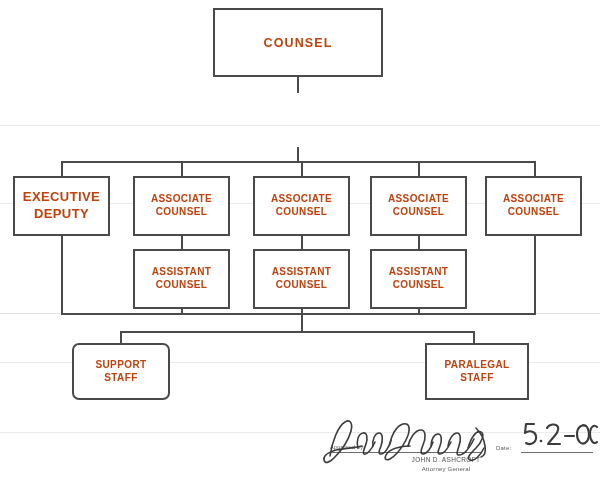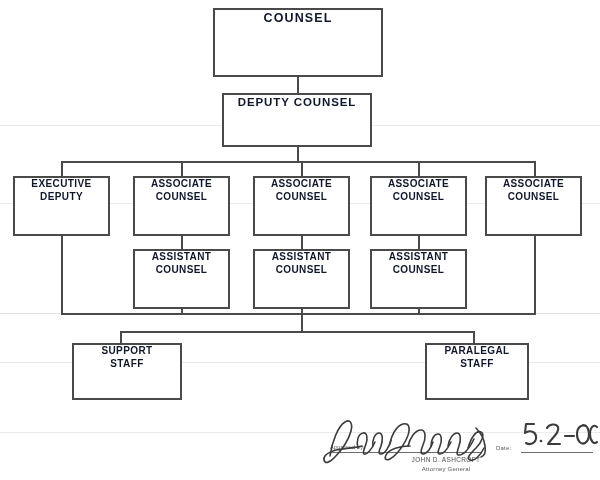--- a/index.html
+++ b/index.html
@@ -17,44 +17,44 @@
     -webkit-font-smoothing: antialiased;
   }
 
   
   .node {
     position: absolute;
     box-sizing: border-box;
     border: 2px solid #4a4a4a;
     background: #ffffff;
     display: flex;
-    align-items: flex-start;
+    align-items: center;
     justify-content: center;
     text-align: center;
-    color: #0f172a;
+    color: #c2410c;
     font-weight: bold;
     letter-spacing: 0.4px;
     line-height: 1.28;
   }
   .node span { display: block; }
 
   .n-counsel        { left: 213px; top: 8px;   width: 170px; height: 69px; font-size: 12.5px; letter-spacing: 1.1px; }
   .n-deputy         { left: 222px; top: 93px;  width: 150px; height: 54px; font-size: 11.5px; letter-spacing: 0.9px; }
 
-  .n-exec           { left: 13px;  top: 176px; width: 97px;  height: 60px; font-size: 10px; }
+  .n-exec           { left: 13px;  top: 176px; width: 97px;  height: 60px; font-size: 13px; }
   .n-assoc1         { left: 133px; top: 176px; width: 97px;  height: 60px; font-size: 10px; }
   .n-assoc2         { left: 253px; top: 176px; width: 97px;  height: 60px; font-size: 10px; }
   .n-assoc3         { left: 370px; top: 176px; width: 97px;  height: 60px; font-size: 10px; }
   .n-assoc4         { left: 485px; top: 176px; width: 97px;  height: 60px; font-size: 10px; }
 
   .n-asst1          { left: 133px; top: 249px; width: 97px;  height: 60px; font-size: 10px; }
   .n-asst2          { left: 253px; top: 249px; width: 97px;  height: 60px; font-size: 10px; }
   .n-asst3          { left: 370px; top: 249px; width: 97px;  height: 60px; font-size: 10px; }
 
-  .n-support        { left: 72px;  top: 343px; width: 110px;  height: 57px; font-size: 10px; }
+  .n-support        { left: 72px;  top: 343px; width: 98px;  height: 57px; font-size: 10px; border-radius: 7px; }
   .n-paralegal      { left: 425px; top: 343px; width: 104px;  height: 57px; font-size: 10px; }
 
   
   .ln {
     position: absolute;
     background: #4a4a4a;
   }
   .vline { width: 2px; }
   .hline { height: 2px; }
 
@@ -174,23 +174,20 @@
   <div class="ln vline" style="left:301px; top:313px; height:19px;"></div>
 
   <div class="ln hline" style="left:120px; top:331px; width:355px;"></div>
   <div class="ln vline" style="left:120px; top:331px; height:12px;"></div>
   <div class="ln vline" style="left:473px; top:331px; height:12px;"></div>
 
   <div class="node n-counsel">
     <span>COUNSEL</span>
   </div>
 
-  <div class="node n-deputy">
-    <span>DEPUTY COUNSEL</span>
-  </div>
 
   <div class="node n-exec">
     <div>
       <span>EXECUTIVE</span>
       <span>DEPUTY</span>
     </div>
   </div>
 
   <div class="node n-assoc1">
     <div>

